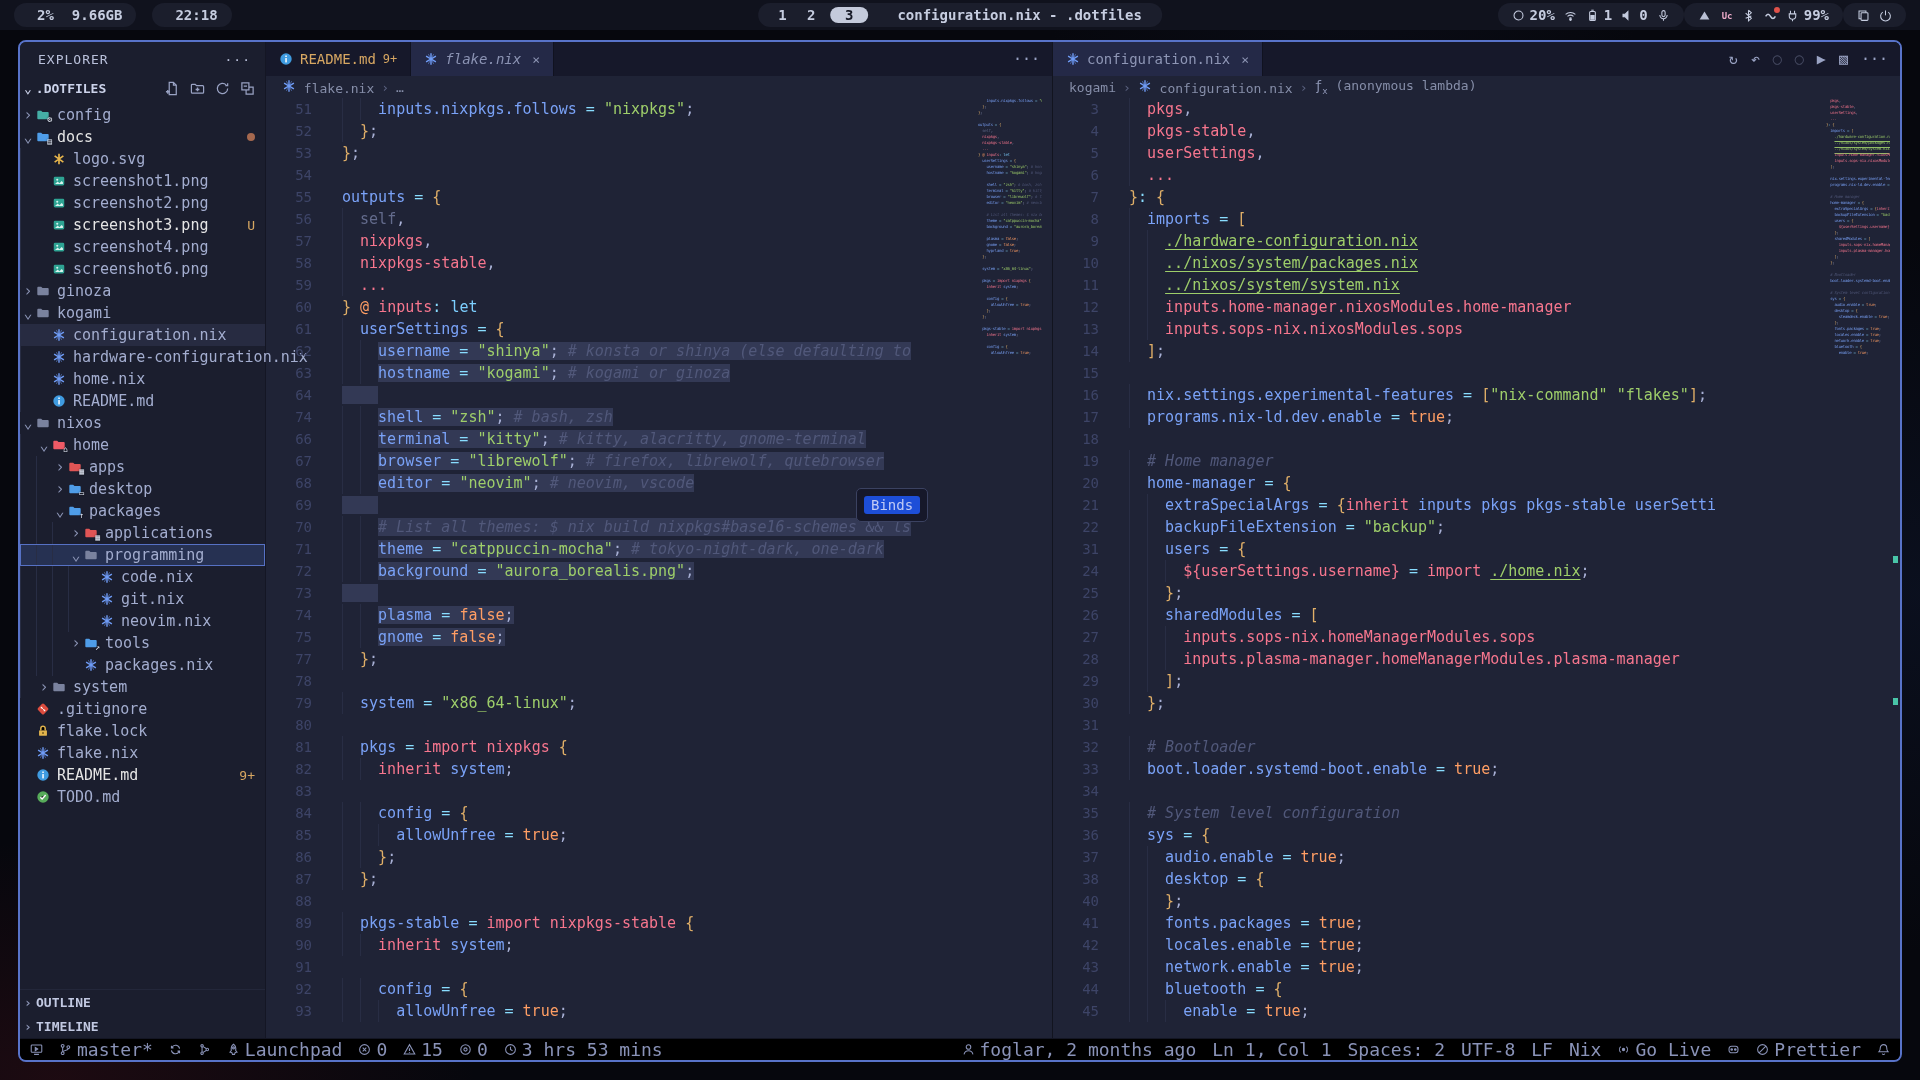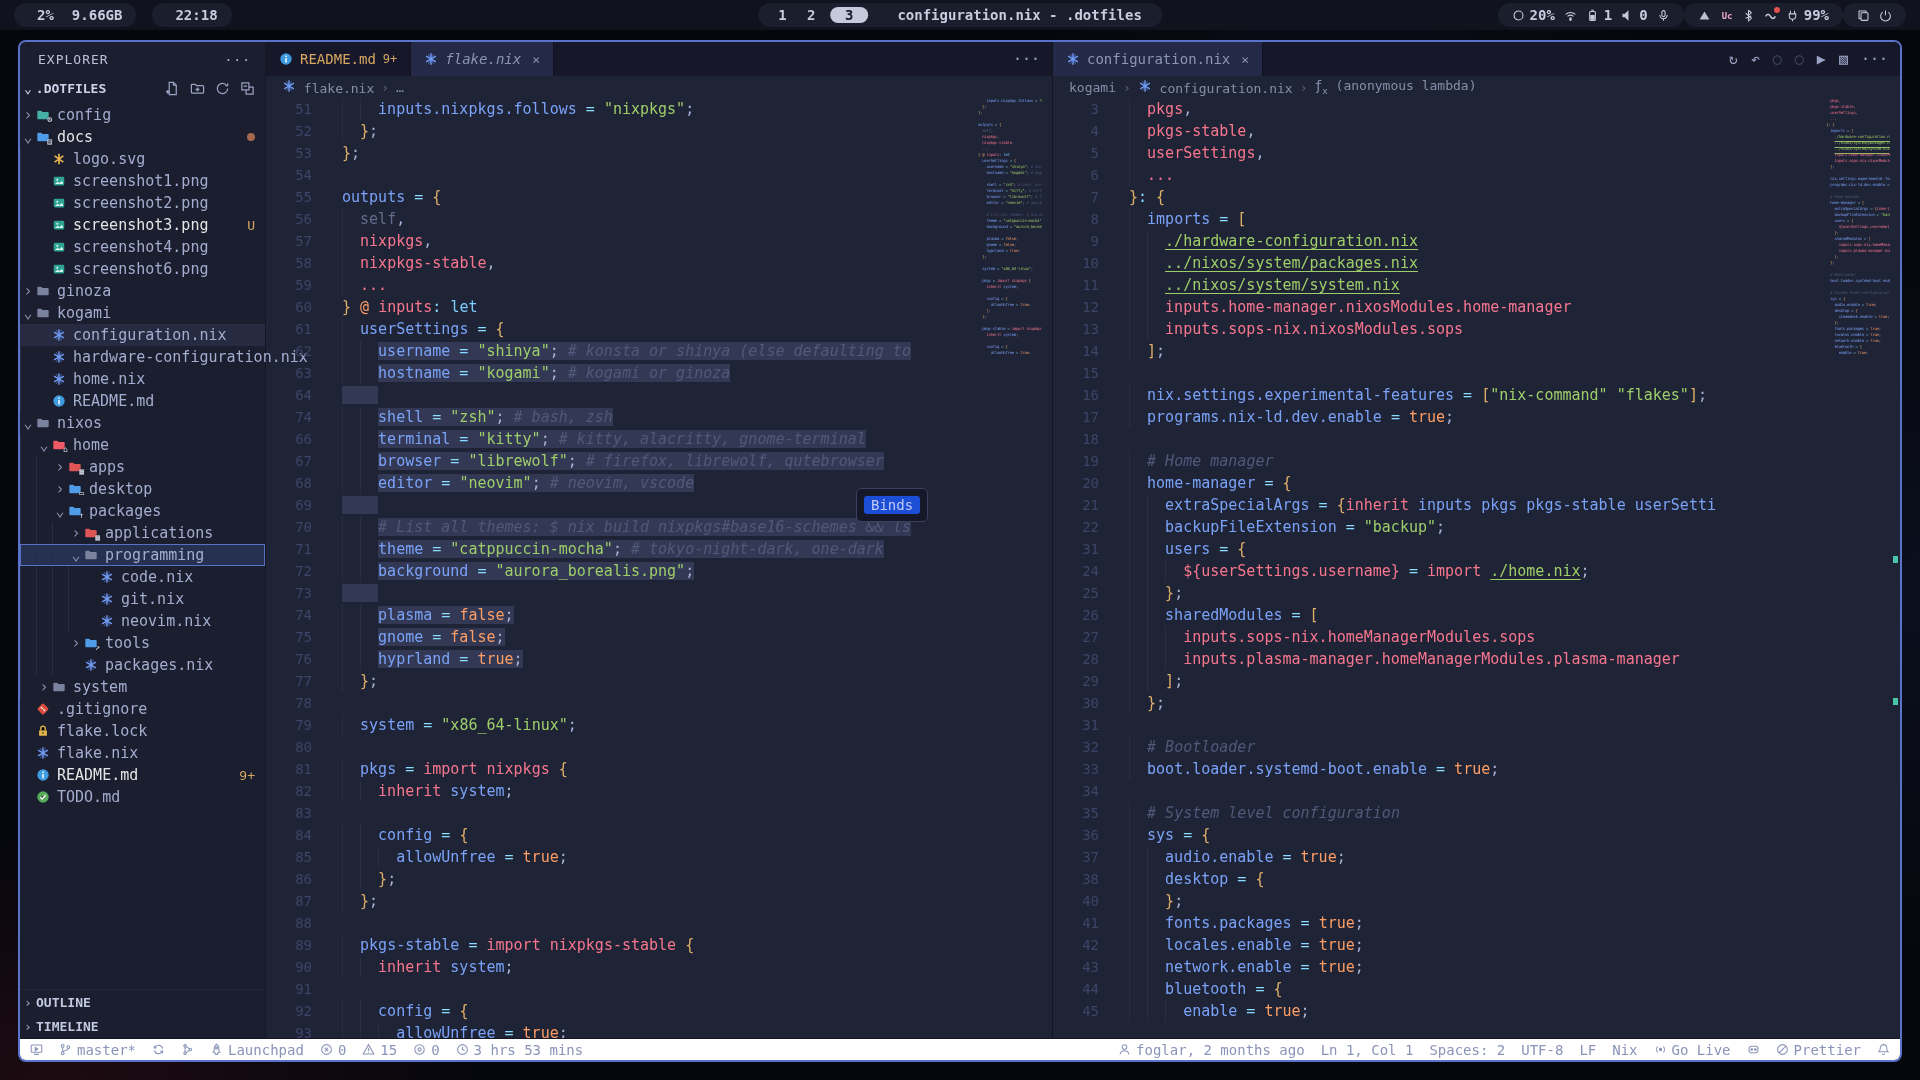--- a/index.html
+++ b/index.html
@@ -89,22 +89,22 @@
   .sel { background:rgba(110,124,180,.25); }
   .minimap { position:absolute; top:0; right:10px; width:64px; overflow:hidden; bottom:0;
     font-size:4px; line-height:6px; letter-spacing:-.3px; opacity:.9; }
   .mline { height:6px; white-space:pre; }
   .rulermark { position:absolute; right:2px; width:5px; height:7px; background:#49c5a8; }
   .tooltip { position:absolute; left:590px; top:390px; background:#16182a; border:1px solid #3b4261;
     border-radius:5px; padding:5px 7px; z-index:5; }
   .tooltip span { background:#1d4ed8; border-radius:3px; padding:1px 7px; color:#c0caf5; font-size:14px; }
 
   
-  .statusbar { height:22px; background:#ffffff; border-top:1px solid #141624; display:flex;
-    align-items:center; justify-content:space-between; padding:0 10px; font-size:14px; color:#8a93b8;
+  .statusbar { height:22px; background:#000000; border-top:1px solid #141624; display:flex;
+    align-items:center; justify-content:space-between; padding:0 10px; font-size:18px; color:#8a93b8;
     flex:none; white-space:nowrap; }
   .sb-grp { display:flex; align-items:center; gap:16px; }
   .sitem { display:inline-flex; align-items:center; gap:5px; }
   .sitem .ico svg { width:13px; height:13px; }
 </style>
 </head>
 <body>
 
 <div class="topbar">
   <div class="tb-left">
@@ -767,21 +767,20 @@
               <div class="line"><span class="ln">66</span><span class="ig">  </span><span class="ig">  </span><span class="tk-b sel">terminal</span><span class="tk-op sel"> = </span><span class="tk-g sel">"kitty"</span><span class="tk-f sel">; </span><span class="tk-c sel"># kitty, alacritty, gnome-terminal</span></div>
               <div class="line"><span class="ln">67</span><span class="ig">  </span><span class="ig">  </span><span class="tk-b sel">browser</span><span class="tk-op sel"> = </span><span class="tk-g sel">"librewolf"</span><span class="tk-f sel">; </span><span class="tk-c sel"># firefox, librewolf, qutebrowser</span></div>
               <div class="line"><span class="ln">68</span><span class="ig">  </span><span class="ig">  </span><span class="tk-b sel">editor</span><span class="tk-op sel"> = </span><span class="tk-g sel">"neovim"</span><span class="tk-f sel">; </span><span class="tk-c sel"># neovim, vscode</span></div>
               <div class="line"><span class="ln">69</span><span class="tk-f sel">    </span></div>
               <div class="line"><span class="ln">70</span><span class="ig">  </span><span class="ig">  </span><span class="tk-c sel"># List all themes: $ nix build nixpkgs#base16-schemes &amp;&amp; ls</span></div>
               <div class="line"><span class="ln">71</span><span class="ig">  </span><span class="ig">  </span><span class="tk-b sel">theme</span><span class="tk-op sel"> = </span><span class="tk-g sel">"catppuccin-mocha"</span><span class="tk-f sel">; </span><span class="tk-c sel"># tokyo-night-dark, one-dark</span></div>
               <div class="line"><span class="ln">72</span><span class="ig">  </span><span class="ig">  </span><span class="tk-b sel">background</span><span class="tk-op sel"> = </span><span class="tk-g sel">"aurora_borealis.png"</span><span class="tk-f sel">;</span></div>
               <div class="line"><span class="ln">73</span><span class="tk-f sel">    </span></div>
               <div class="line"><span class="ln">74</span><span class="ig">  </span><span class="ig">  </span><span class="tk-b sel">plasma</span><span class="tk-op sel"> = </span><span class="tk-o sel">false</span><span class="tk-f sel">;</span></div>
               <div class="line"><span class="ln">75</span><span class="ig">  </span><span class="ig">  </span><span class="tk-b sel">gnome</span><span class="tk-op sel"> = </span><span class="tk-o sel">false</span><span class="tk-f sel">;</span></div>
-              <div class="line"><span class="ln">76</span><span class="ig">  </span><span class="ig">  </span><span class="tk-b sel">hyprland</span><span class="tk-op sel"> = </span><span class="tk-o sel">true</span><span class="tk-f sel">;</span></div>
               <div class="line"><span class="ln">77</span><span class="ig">  </span><span class="tk-y">}</span><span class="tk-f">;</span></div>
               <div class="line"><span class="ln">78</span></div>
               <div class="line"><span class="ln">79</span><span class="ig">  </span><span class="tk-b">system</span><span class="tk-op"> = </span><span class="tk-g">"x86_64-linux"</span><span class="tk-f">;</span></div>
               <div class="line"><span class="ln">80</span></div>
               <div class="line"><span class="ln">81</span><span class="ig">  </span><span class="tk-b">pkgs</span><span class="tk-op"> = </span><span class="tk-p">import</span><span class="tk-f"> </span><span class="tk-p">nixpkgs</span><span class="tk-y"> {</span></div>
               <div class="line"><span class="ln">82</span><span class="ig">  </span><span class="ig">  </span><span class="tk-p">inherit</span><span class="tk-b"> system</span><span class="tk-f">;</span></div>
               <div class="line"><span class="ln">83</span></div>
               <div class="line"><span class="ln">84</span><span class="ig">  </span><span class="ig">  </span><span class="tk-b">config</span><span class="tk-op"> = </span><span class="tk-y">{</span></div>
               <div class="line"><span class="ln">85</span><span class="ig">  </span><span class="ig">  </span><span class="ig">  </span><span class="tk-b">allowUnfree</span><span class="tk-op"> = </span><span class="tk-o">true</span><span class="tk-f">;</span></div>
               <div class="line"><span class="ln">86</span><span class="ig">  </span><span class="ig">  </span><span class="tk-y">}</span><span class="tk-f">;</span></div>

